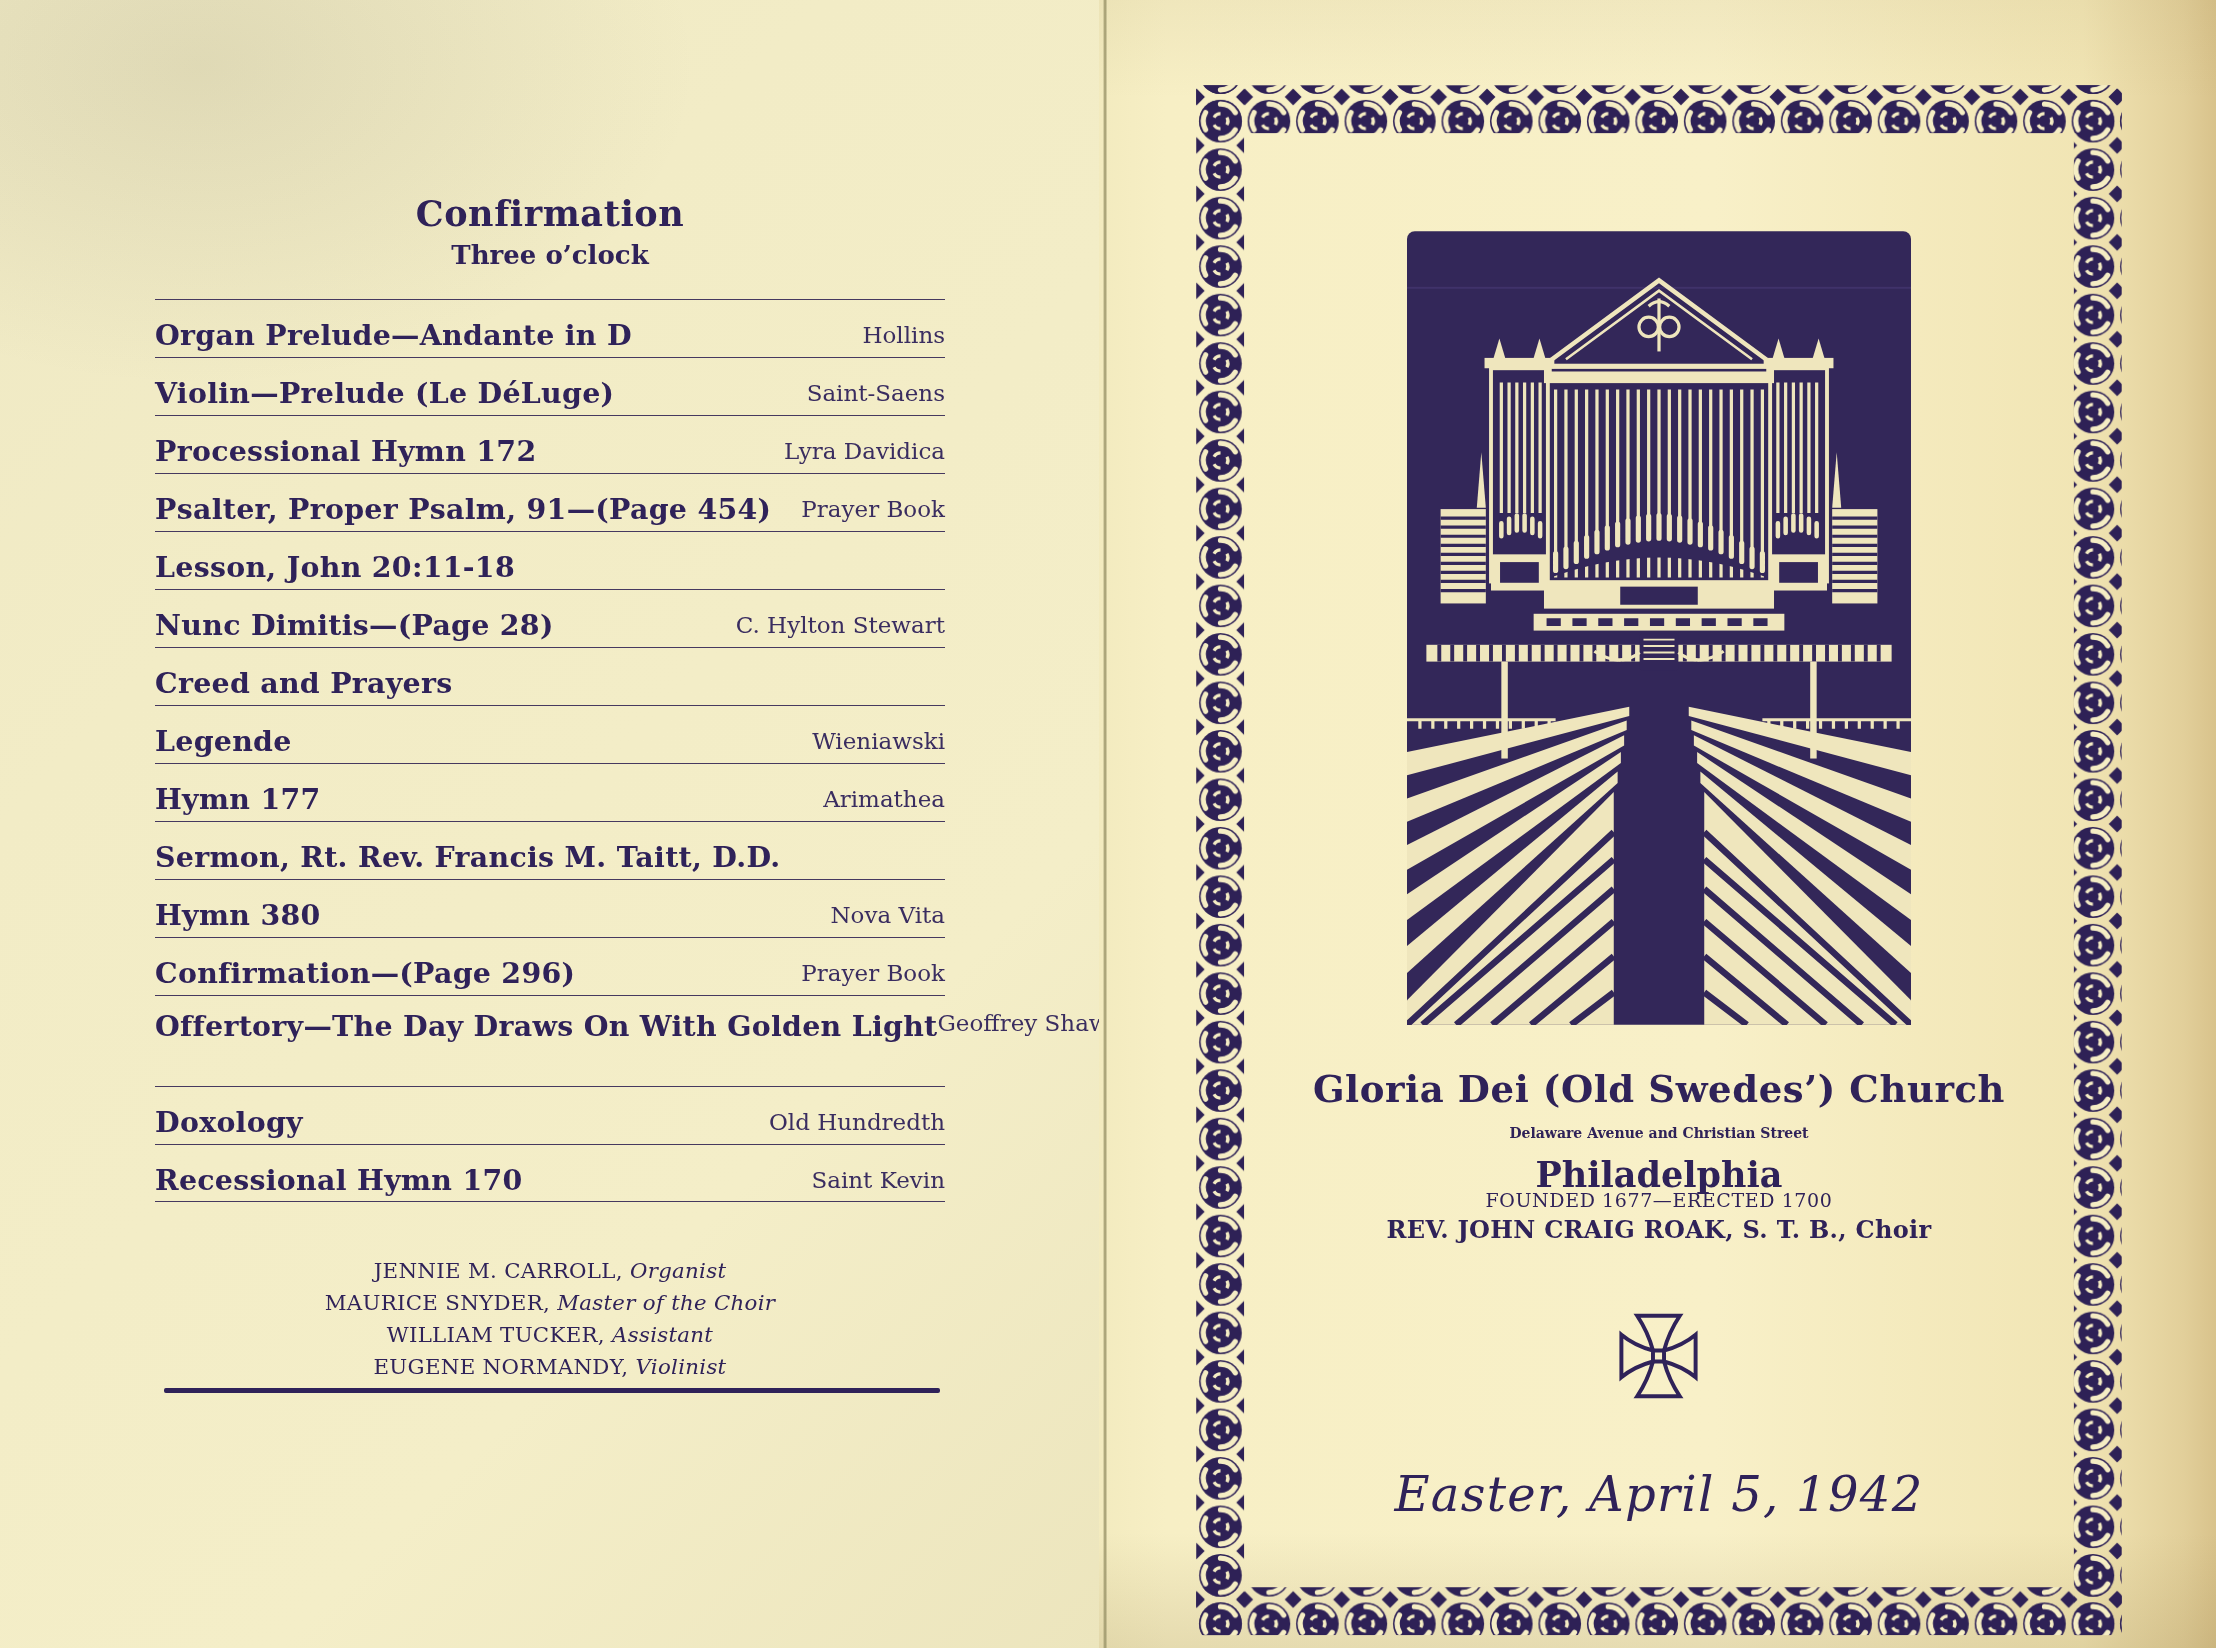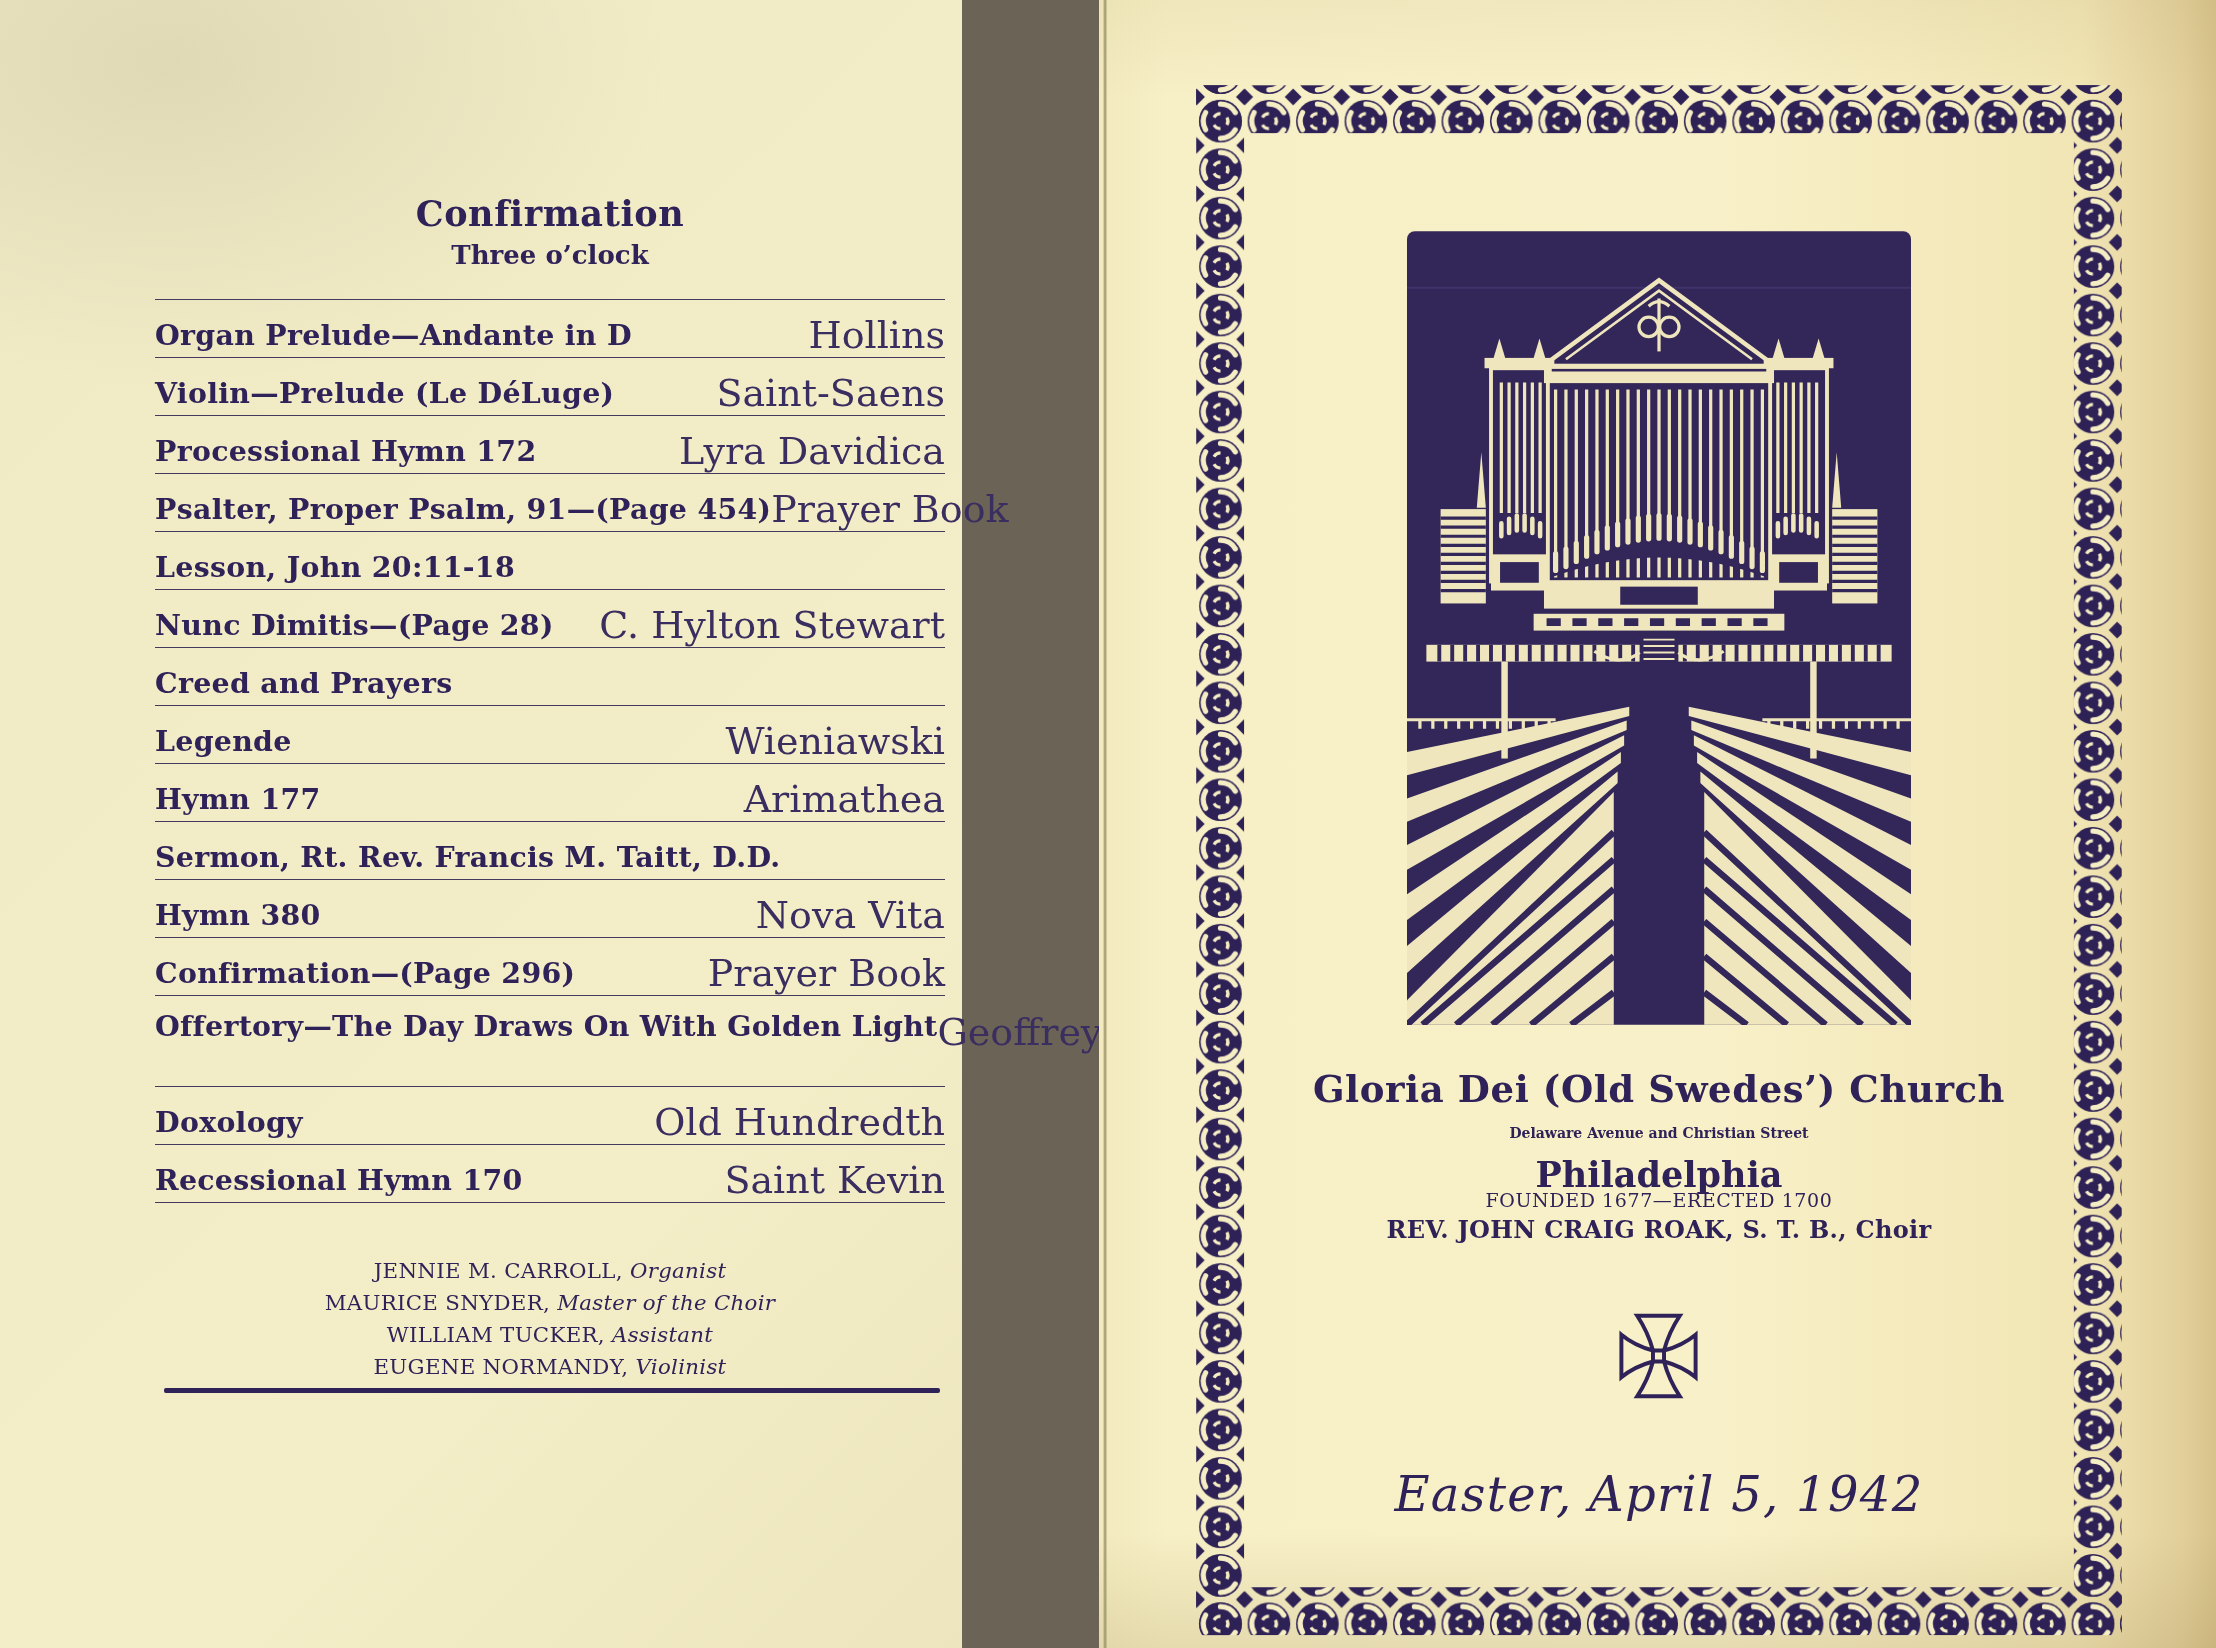--- a/index.html
+++ b/index.html
@@ -3,42 +3,42 @@
 <meta charset="utf-8">
 <style>
   :root{
     --ink:#2f2259; --rule:#46395f; --paper-left:#f2ecc6; --paper-right:#f7efc5;
     --woodcut-bg:#332759; --woodcut-cream:#efe6bd; --border-ink:#2e2156; --page-edge:#9a9468;
   }
   html,body{margin:0;padding:0;background:#6b6456;}
   #canvas{position:relative;width:2216px;height:1648px;overflow:hidden;
           font-family:"DejaVu Serif", serif;color:var(--ink);}
   .page{position:absolute;top:0;height:1648px;}
-  .page.left{left:0;width:962px;
+  .page.left{left:0;width:1107px;
     background:radial-gradient(ellipse 905px 582px at 18% 4%, rgba(110,105,80,0.13), rgba(110,105,80,0) 55%),
                linear-gradient(135deg,#efe9c4 0%, var(--paper-left) 30%, #f4eec8 70%, #ece5bd 100%);}
   .page.right{left:1099px;width:1118px;
     background:linear-gradient(to right, #f3ebbf 0%, var(--paper-right) 6%, #f8f0c8 55%, #f1e5b4 88%, #e2cf9a 97%, #d8c28b 100%);}
   .page.right::after{content:"";position:absolute;inset:0;pointer-events:none;
     background:linear-gradient(to bottom, rgba(120,95,40,0.06) 0%, rgba(0,0,0,0) 6%, rgba(0,0,0,0) 93%, rgba(120,95,40,0.14) 100%);}
   #page-fold{position:absolute;left:1103px;top:0;width:3.9px;height:1648px;
     background:linear-gradient(to right, rgba(90,88,55,0.05), var(--page-edge), rgba(90,88,55,0.12));
     filter:blur(0.6px);z-index:5;}
 
   
   .lp-title{position:absolute;left:155px;top:193px;width:790px;text-align:center;
     font-size:35px;font-weight:bold;letter-spacing:0.6px;}
   .lp-subtitle{position:absolute;left:155px;top:240px;width:790px;text-align:center;
     font-size:26px;font-weight:bold;}
   .program{position:absolute;left:155px;top:299px;width:790px;}
   .program .row{display:flex;justify-content:space-between;align-items:center;
     border-top:1.9px solid var(--rule);min-height:58px;padding-top:13px;box-sizing:border-box;}
   .program .row:last-child{border-bottom:1.9px solid var(--rule);}
   .program .item{font-size:28.4px;font-weight:bold;letter-spacing:0.3px;white-space:nowrap;}
-  .program .attr{font-size:38px;font-weight:normal;white-space:nowrap;color:#3a2d60;}
+  .program .attr{font-size:23px;font-weight:normal;white-space:nowrap;color:#3a2d60;}
   .program .row.right-below{flex-direction:row;align-items:stretch;min-height:91px;}
   .program .row.right-below .attr{text-align:right;margin-top:1.3px;}
   .credits{position:absolute;left:155px;top:1255px;width:790px;text-align:center;}
   .credit{font-size:21.3px;line-height:32px;letter-spacing:0.3px;}
   .credit .crole{font-style:italic;}
   .thick-rule{position:absolute;left:164px;top:1388px;width:776px;height:4.5px;background:var(--ink);border-radius:1.9px;}
   .note{position:absolute;left:123px;top:1414px;width:853px;text-align:center;}
   .note-line{font-size:28.4px;font-weight:bold;line-height:43px;letter-spacing:0.3px;word-spacing:3.9px;}
 
   

